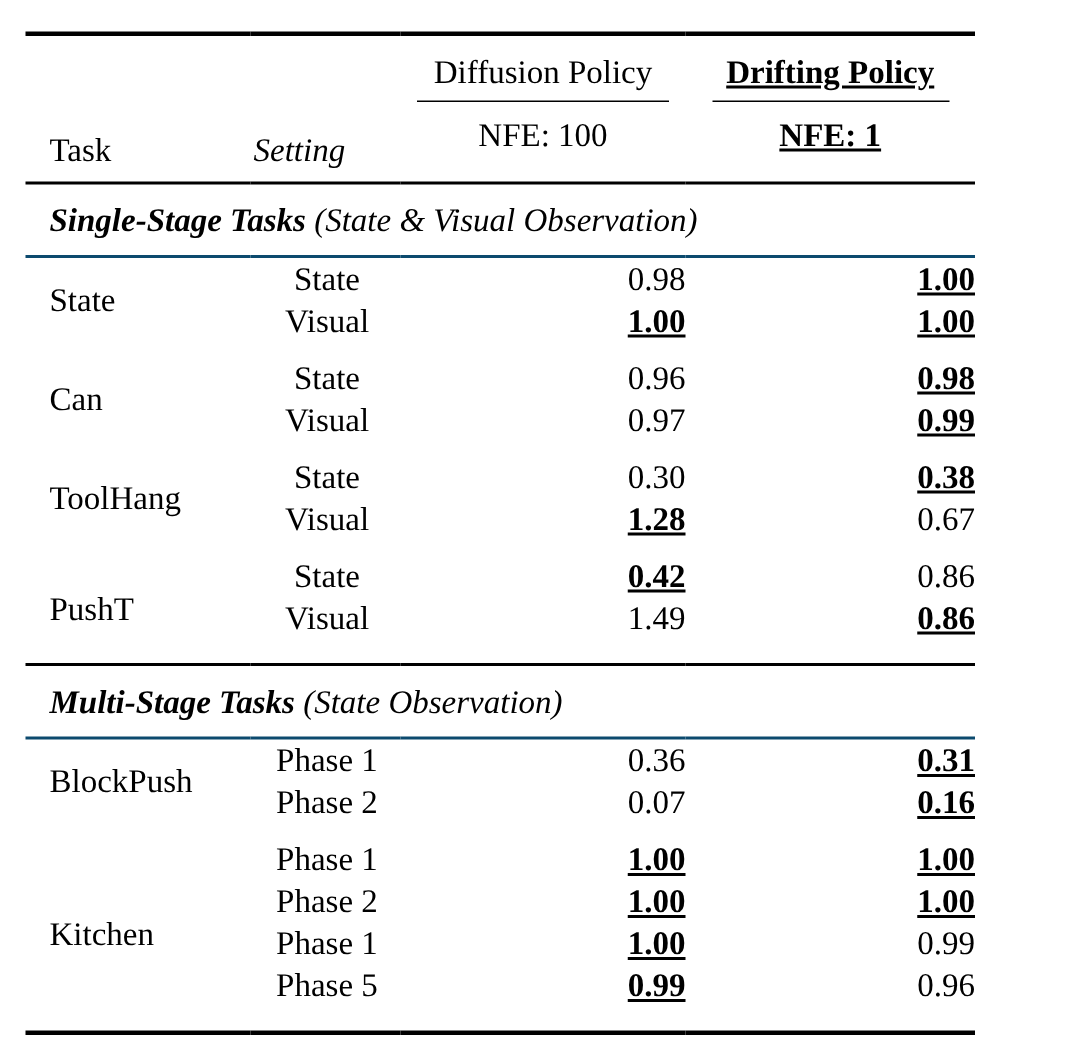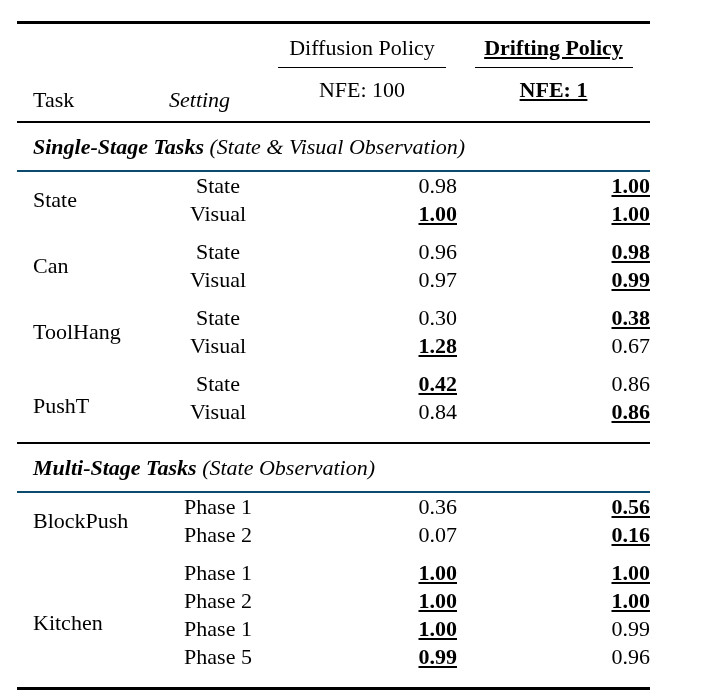--- a/index.html
+++ b/index.html
@@ -144,31 +144,31 @@
           <td class="c-val">0.67</td>
         </tr>
         <tr class="data-row group-start">
           <td class="c-task" rowspan="2">PushT</td>
           <td class="c-setting">State</td>
           <td class="c-val b">0.42</td>
           <td class="c-val">0.86</td>
         </tr>
         <tr class="data-row section-last">
           <td class="c-setting">Visual</td>
-          <td class="c-val">0.84</td>
+          <td class="c-val">1.49</td>
           <td class="c-val b">0.86</td>
         </tr>
         <tr class="section-row">
           <td colspan="4"><span class="sec-title">Multi-Stage Tasks</span><span class="sec-sub"> (State Observation)</span></td>
         </tr>
         <tr class="data-row">
           <td class="c-task" rowspan="2">BlockPush</td>
           <td class="c-setting">Phase 1</td>
           <td class="c-val">0.36</td>
-          <td class="c-val b">0.56</td>
+          <td class="c-val b">0.31</td>
         </tr>
         <tr class="data-row">
           <td class="c-setting">Phase 2</td>
           <td class="c-val">0.07</td>
           <td class="c-val b">0.16</td>
         </tr>
         <tr class="data-row group-start">
           <td class="c-task" rowspan="4">Kitchen</td>
           <td class="c-setting">Phase 1</td>
           <td class="c-val b">1.00</td>

